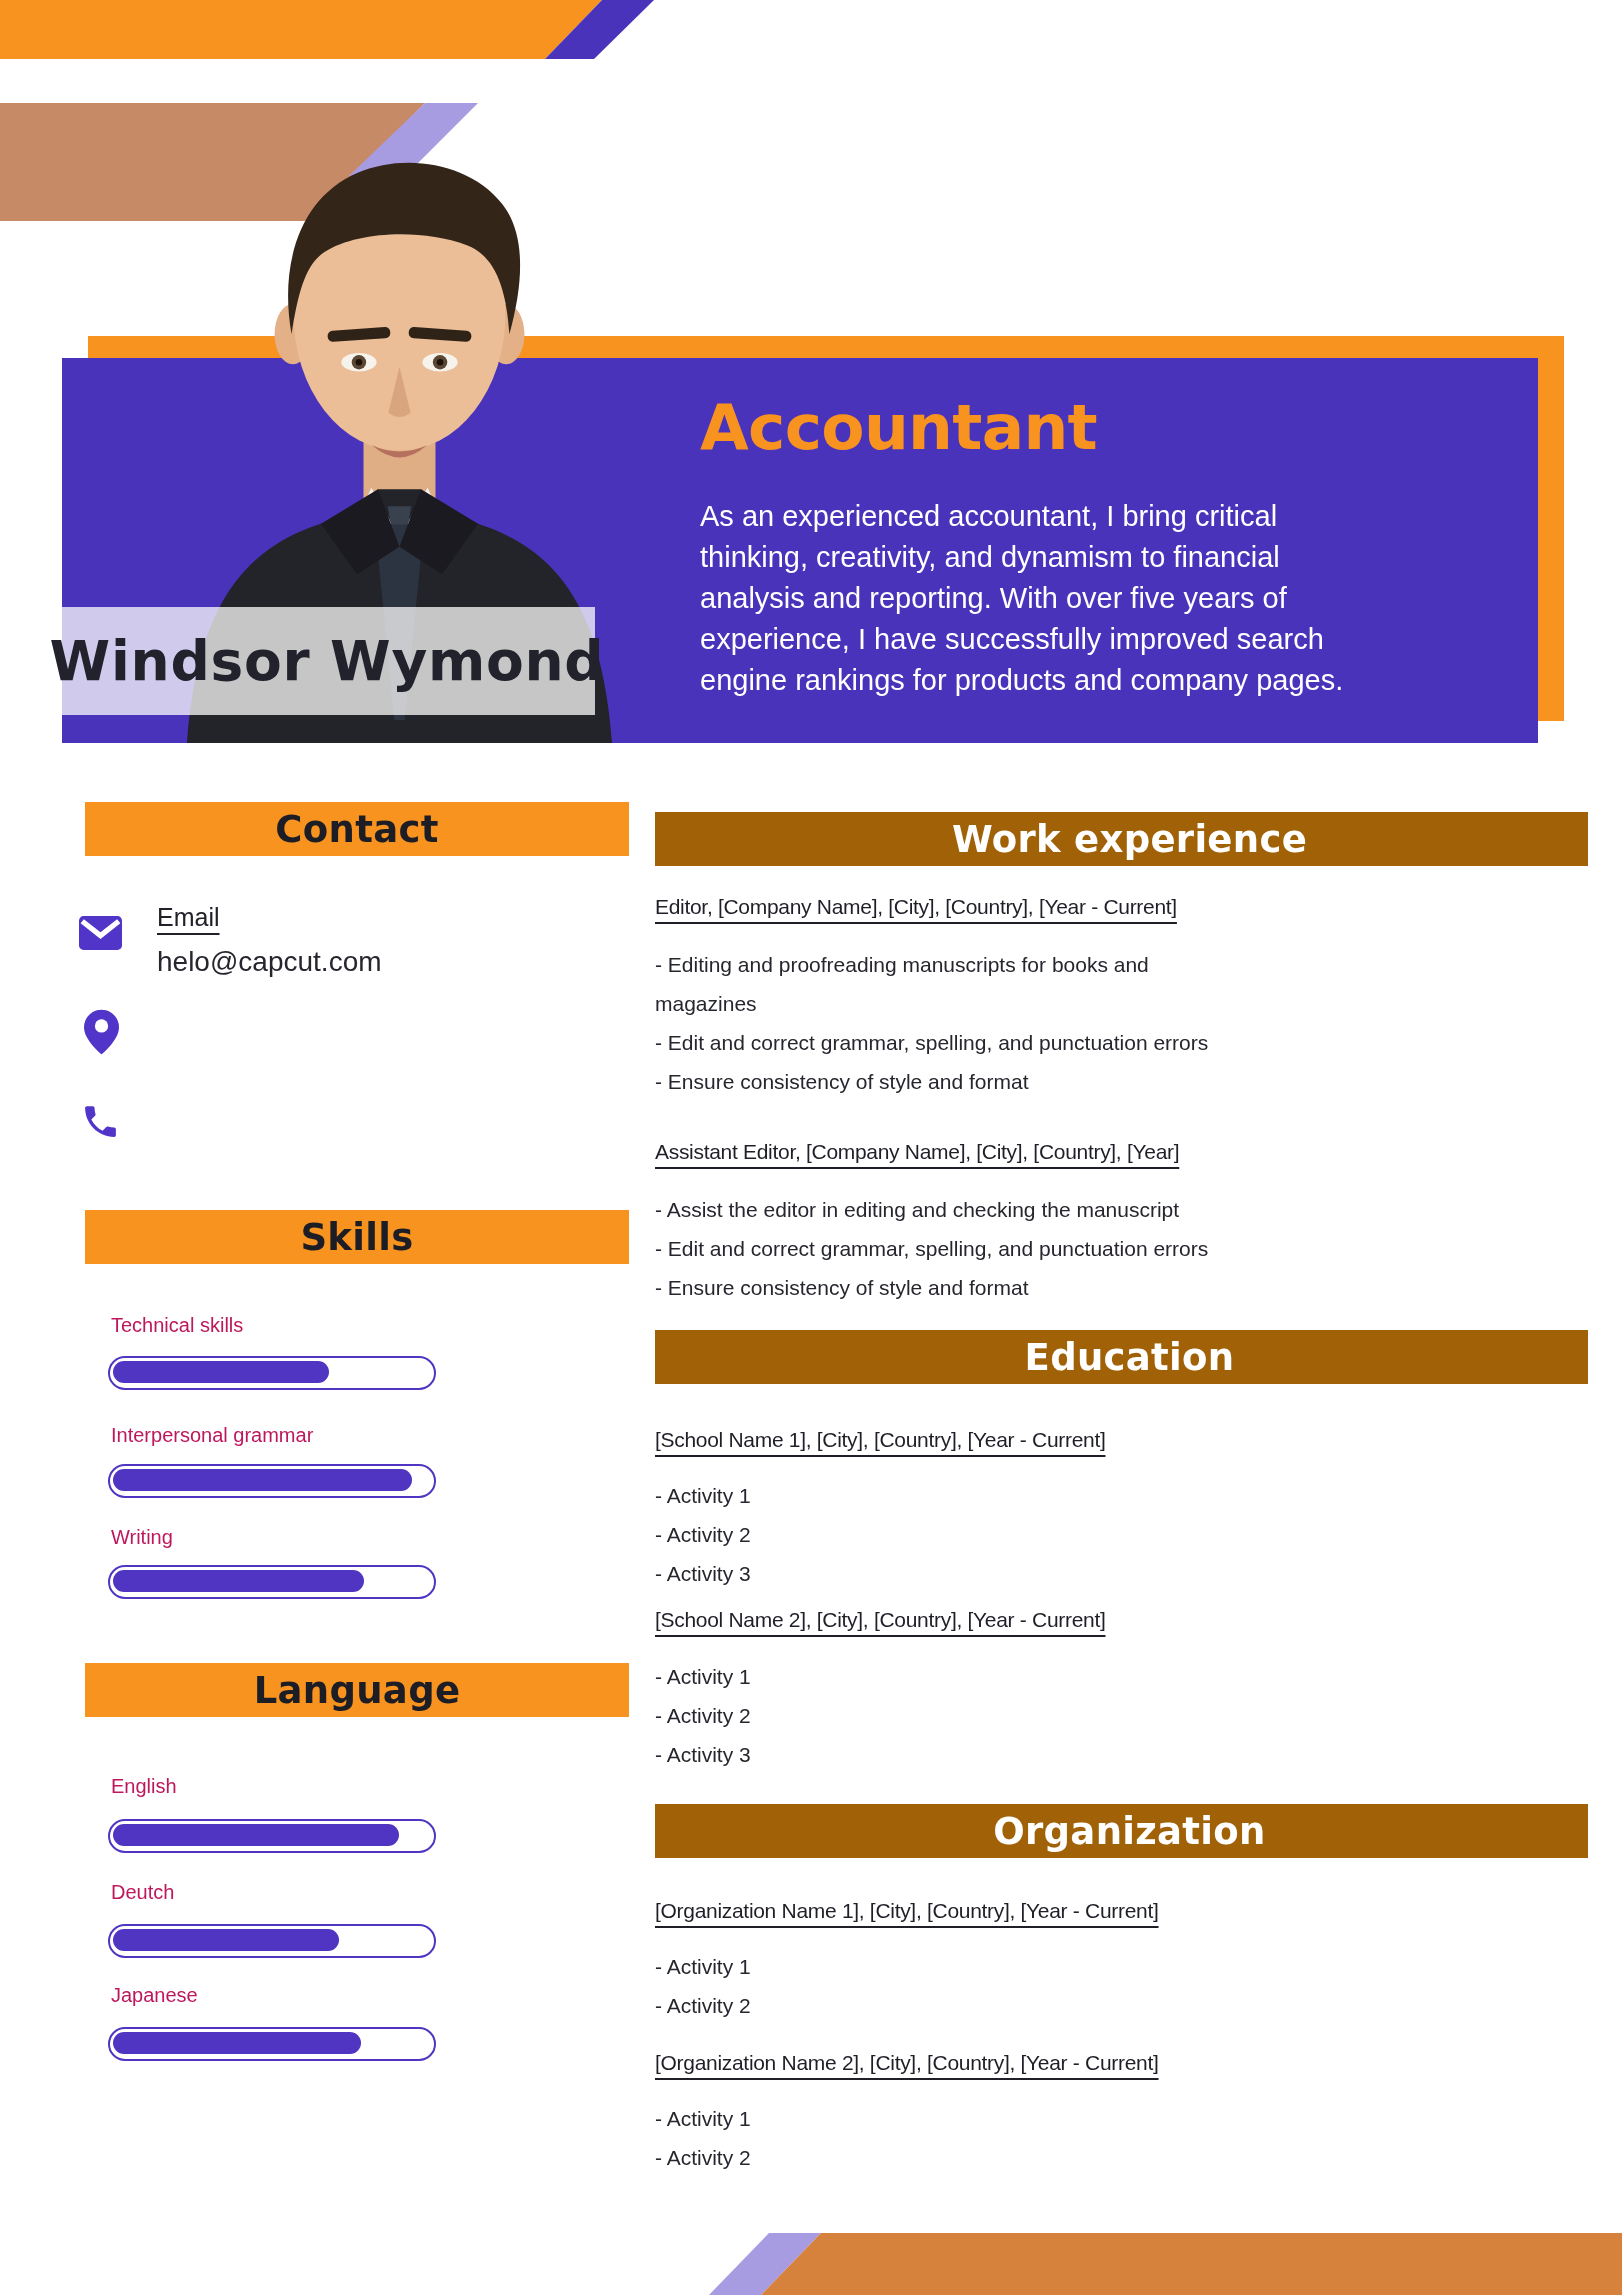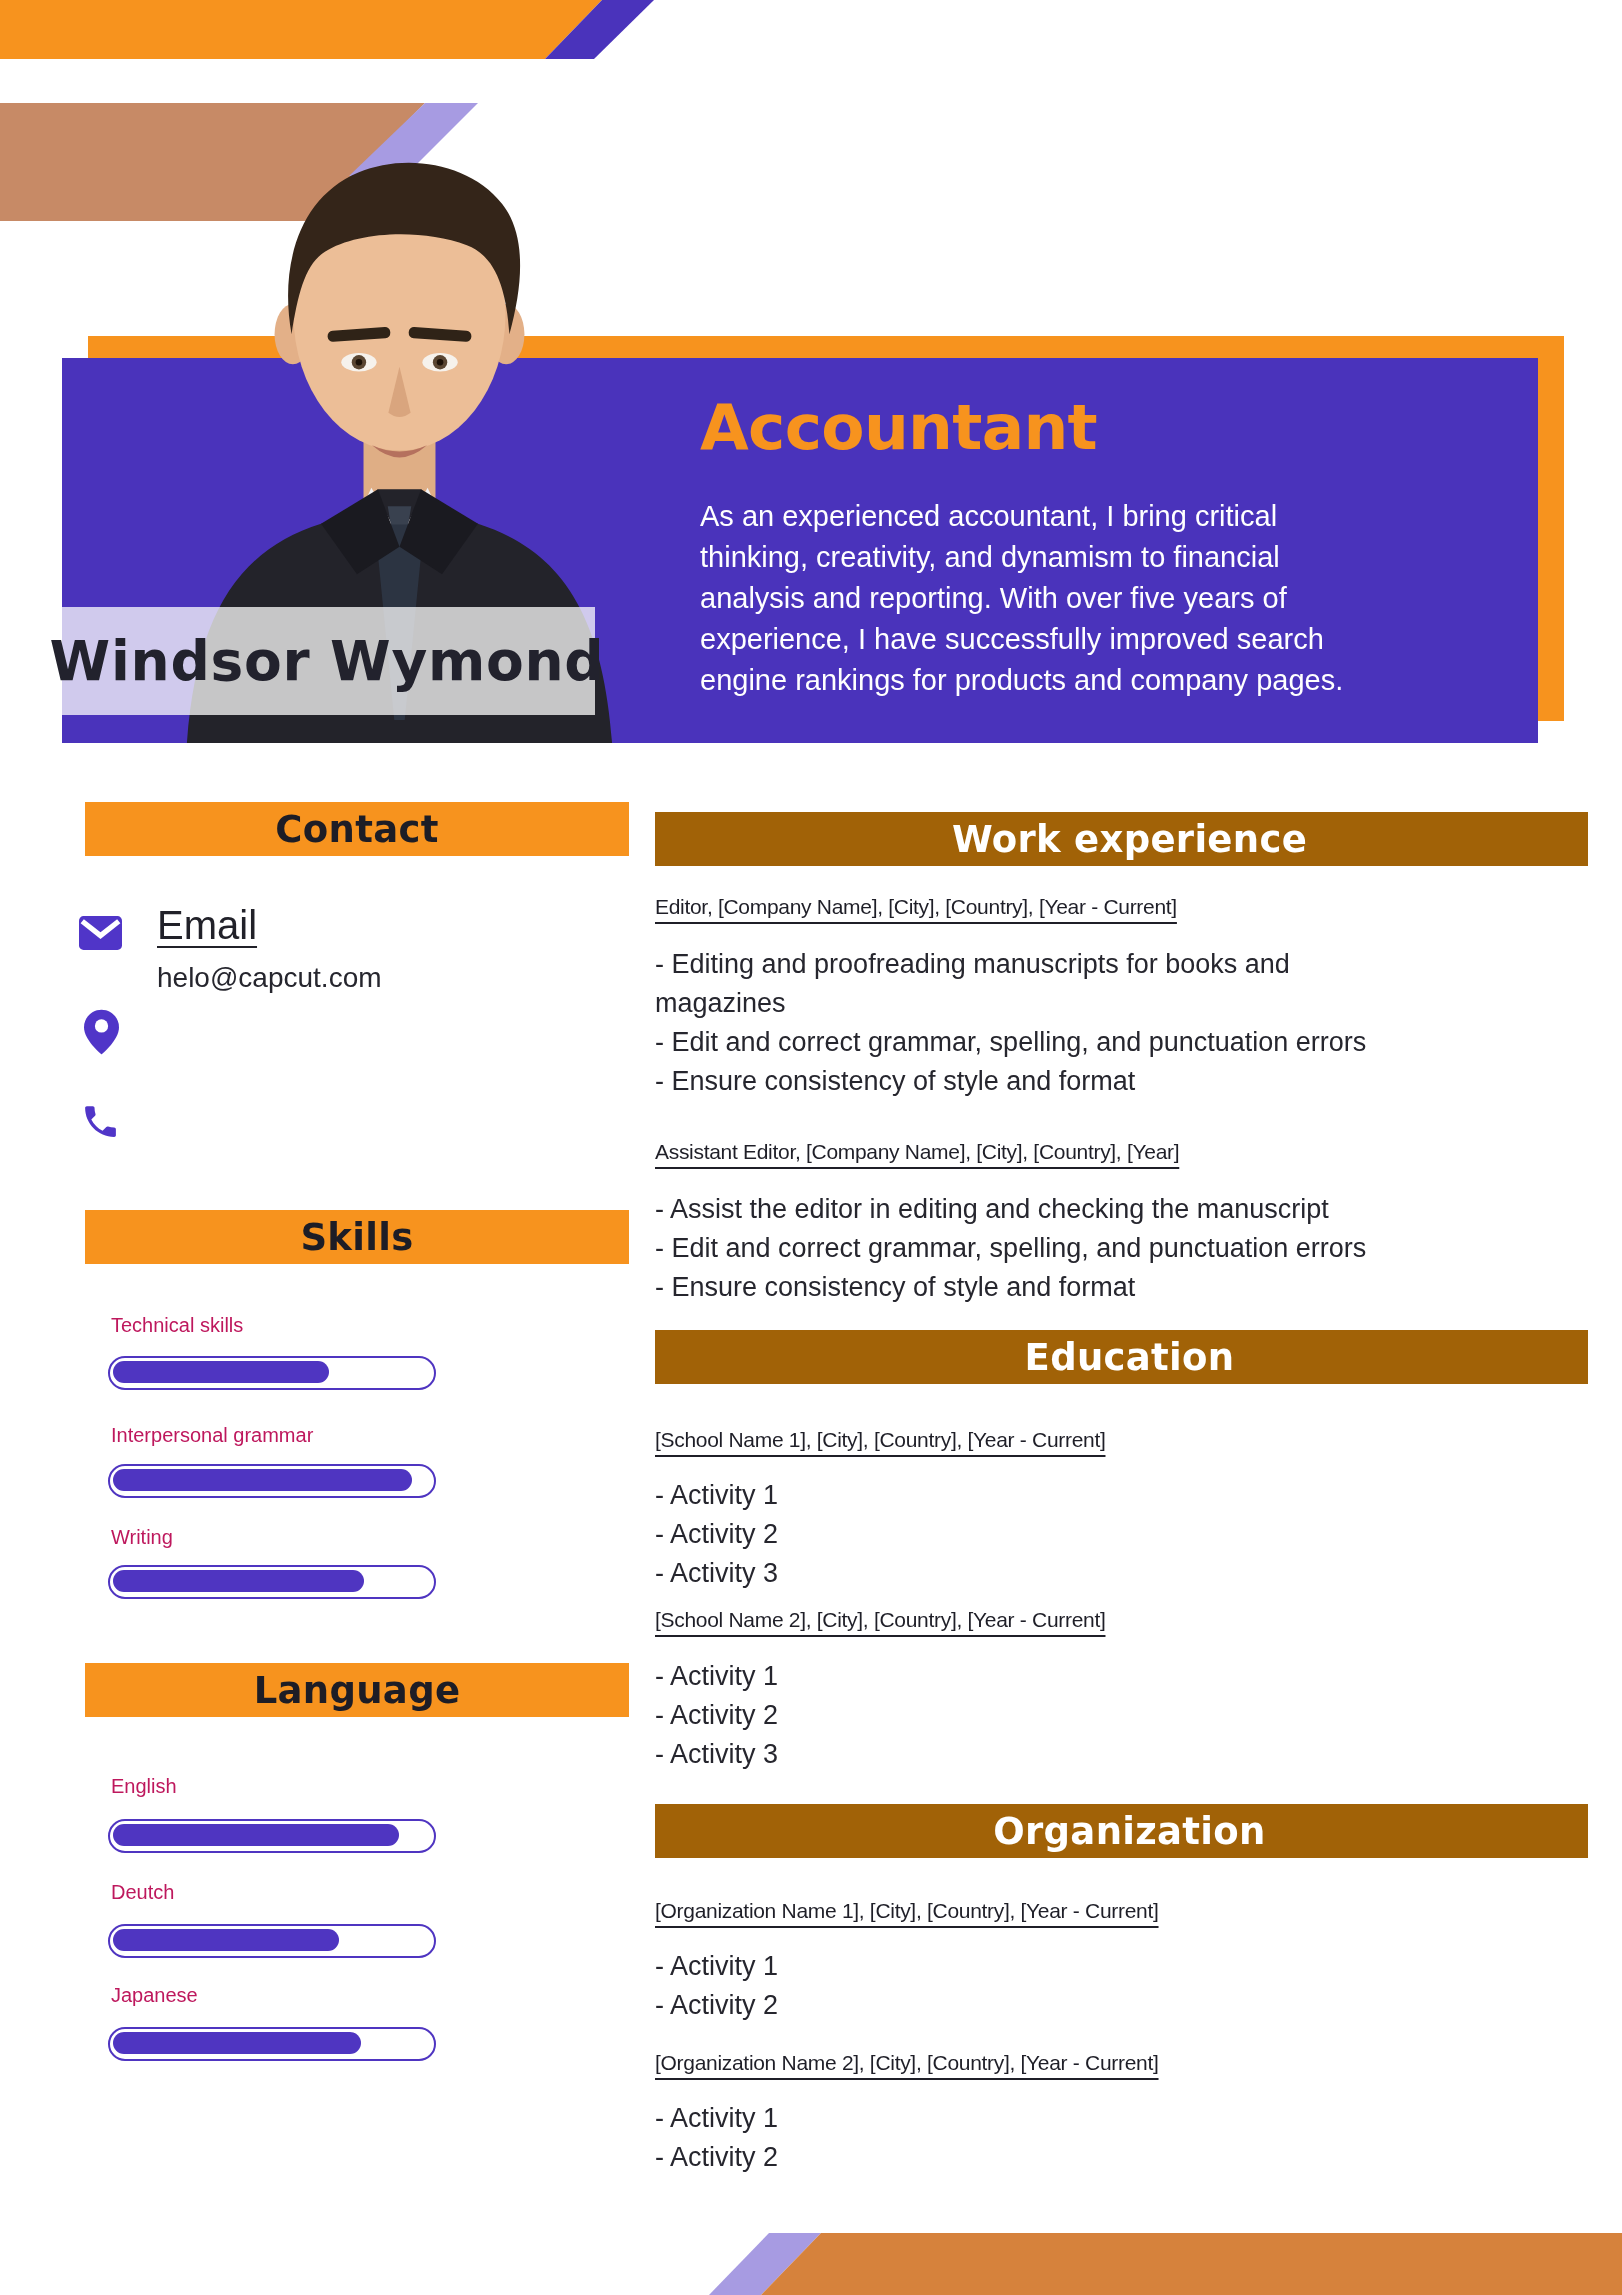--- a/index.html
+++ b/index.html
@@ -50,39 +50,39 @@
     height:54px;display:flex;align-items:center;justify-content:center;
     font-family:"DejaVu Sans", sans-serif;font-weight:700;font-size:37px;letter-spacing:0.3px;
   }
   .bar-orange{background:#F7931E;color:#1d1d26;}
   .bar-purple{background:#a16207;color:#ffffff;padding-left:16px;}
   .left-bar{left:59px;width:544px;margin-left:26px;}
   .right-bar{left:655px;width:917px;}
   
   .contact-row{left:157px;width:419px;}
   .contact-label{
-    font-size:40px;color:#212129;display:inline-block;
+    font-size:25px;color:#212129;display:inline-block;
     text-decoration:underline;text-decoration-thickness:2px;text-underline-offset:6.5px;
   }
   .contact-value{font-size:28px;color:#26262e;margin-top:14.4px;white-space:nowrap;}
   .cicon{position:absolute;}
   
   .meter-label{left:111px;font-size:20px;color:#be185d;white-space:nowrap;}
   .meter{
     left:108px;width:328px;height:34px;box-sizing:border-box;
     border:2.6px solid #4F35C1;border-radius:18.3px;background:#ffffff;padding:3.3px;
   }
   .meter-fill{height:22px;background:#4F35C1;border-radius:11px;}
   
   .entry-title{
     left:655px;width:917px;font-size:21px;color:#1f1f28;letter-spacing:-0.3px;white-space:nowrap;
     text-decoration:underline;text-decoration-thickness:2px;text-underline-offset:7.9px;
   }
   .entry-lines{left:655px;width:917px;}
-  .entry-lines .line{font-size:27px;line-height:39px;color:#26262e;white-space:nowrap;}
+  .entry-lines .line{font-size:21px;line-height:39px;color:#26262e;white-space:nowrap;}
 </style>
 </head>
 <body>
 
 <div id="page">
 
   <div class="abs topbar-orange"></div>
   <div class="abs topbar-purple"></div>
   <div class="abs tan-block"></div>
   <div class="abs tan-stripe"></div>

